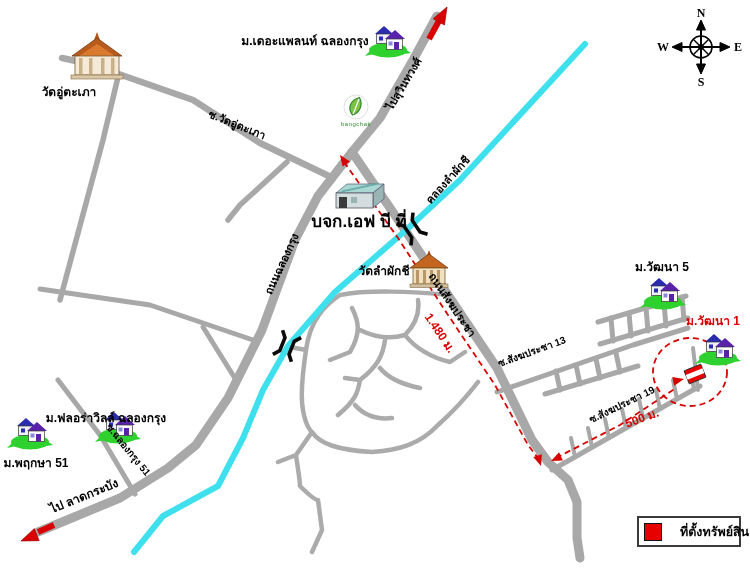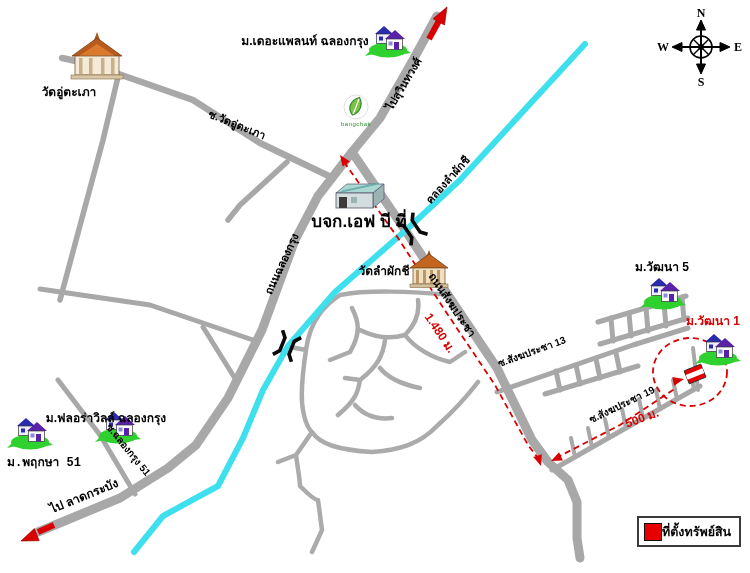--- a/index.html
+++ b/index.html
@@ -9,21 +9,21 @@
   .lbl{position:absolute;font-weight:bold;color:#000;white-space:nowrap;
        transform:translate(-50%,-50%);font-size:12px;line-height:1;}
   .lbl.small{font-size:11px;}
   .lbl.tiny{font-size:10px;}
   .lbl.red{color:#d80000;}
   .lbl.logo{font-size:6px;color:#2e8b2e;font-weight:normal;letter-spacing:.5px;}
   .compass-letter{position:absolute;font-family:"Liberation Serif","DejaVu Serif",serif;
        font-weight:bold;font-size:12px;color:#000;transform:translate(-50%,-50%);}
   #legend{position:absolute;left:637px;top:516px;width:104px;height:31px;
        border:2px solid #3a3a3a;background:#fff;display:flex;align-items:center;
-       gap:0;padding:0 5px;box-sizing:border-box;}
+       gap:18px;padding:0 5px;box-sizing:border-box;}
   #legend .swatch{width:16px;height:16px;background:#e60000;border:1px solid #111;flex:0 0 auto;}
   #legend .legend-text{font-weight:bold;font-size:12.5px;color:#000;white-space:nowrap;}
 </style>
 </head>
 <body>
 
 <div id="map">
 
 <svg width="750" height="573" viewBox="0 0 750 573">
   <defs>
@@ -210,21 +210,21 @@
 <div class="lbl" style="left:384px;top:271px;">วัดลำผักชี</div>
 <div class="lbl small" style="left:282px;top:264px;transform:translate(-50%,-50%) rotate(-65deg);">ถนนฉลองกรุง</div>
 <div class="lbl small" style="left:452px;top:305px;transform:translate(-50%,-50%) rotate(56deg);">ถนนสังฆประชา</div>
 <div class="lbl red" style="left:440px;top:333px;font-size:12px;transform:translate(-50%,-50%) rotate(56deg);">1.480 ม.</div>
 <div class="lbl tiny" style="left:532px;top:352px;transform:translate(-50%,-50%) rotate(-20deg);">ซ.สังฆประชา 13</div>
 <div class="lbl tiny" style="left:622px;top:405px;transform:translate(-50%,-50%) rotate(-26deg);">ซ.สังฆประชา 19</div>
 <div class="lbl red" style="left:642px;top:418px;font-size:12px;transform:translate(-50%,-50%) rotate(-20deg);">500 ม.</div>
 <div class="lbl" style="left:662px;top:267px;">ม.วัฒนา 5</div>
 <div class="lbl red" style="left:713px;top:321px;">ม.วัฒนา 1</div>
 <div class="lbl" style="left:106px;top:418px;font-size:12px;">ม.ฟลอร่าวิลล์ ฉลองกรุง</div>
-<div class="lbl" style="left:44px;top:463px;font-family:Liberation Mono, monospace;">ม.พฤกษา 51</div>
+<div class="lbl" style="left:36px;top:463px;">ม.พฤกษา 51</div>
 <div class="lbl tiny" style="left:128px;top:450px;transform:translate(-50%,-50%) rotate(51deg);">ซ.ฉลองกรุง 51</div>
 <div class="lbl small" style="left:84px;top:496px;font-size:12px;transform:translate(-50%,-50%) rotate(-22deg);">ไป ลาดกระบัง</div>
 
 <span class="compass-letter" style="left:701px;top:13px;">N</span>
 <span class="compass-letter" style="left:738px;top:47px;">E</span>
 <span class="compass-letter" style="left:701px;top:82px;">S</span>
 <span class="compass-letter" style="left:663px;top:47px;">W</span>
 
 <div id="legend">
   <span class="swatch"></span>

